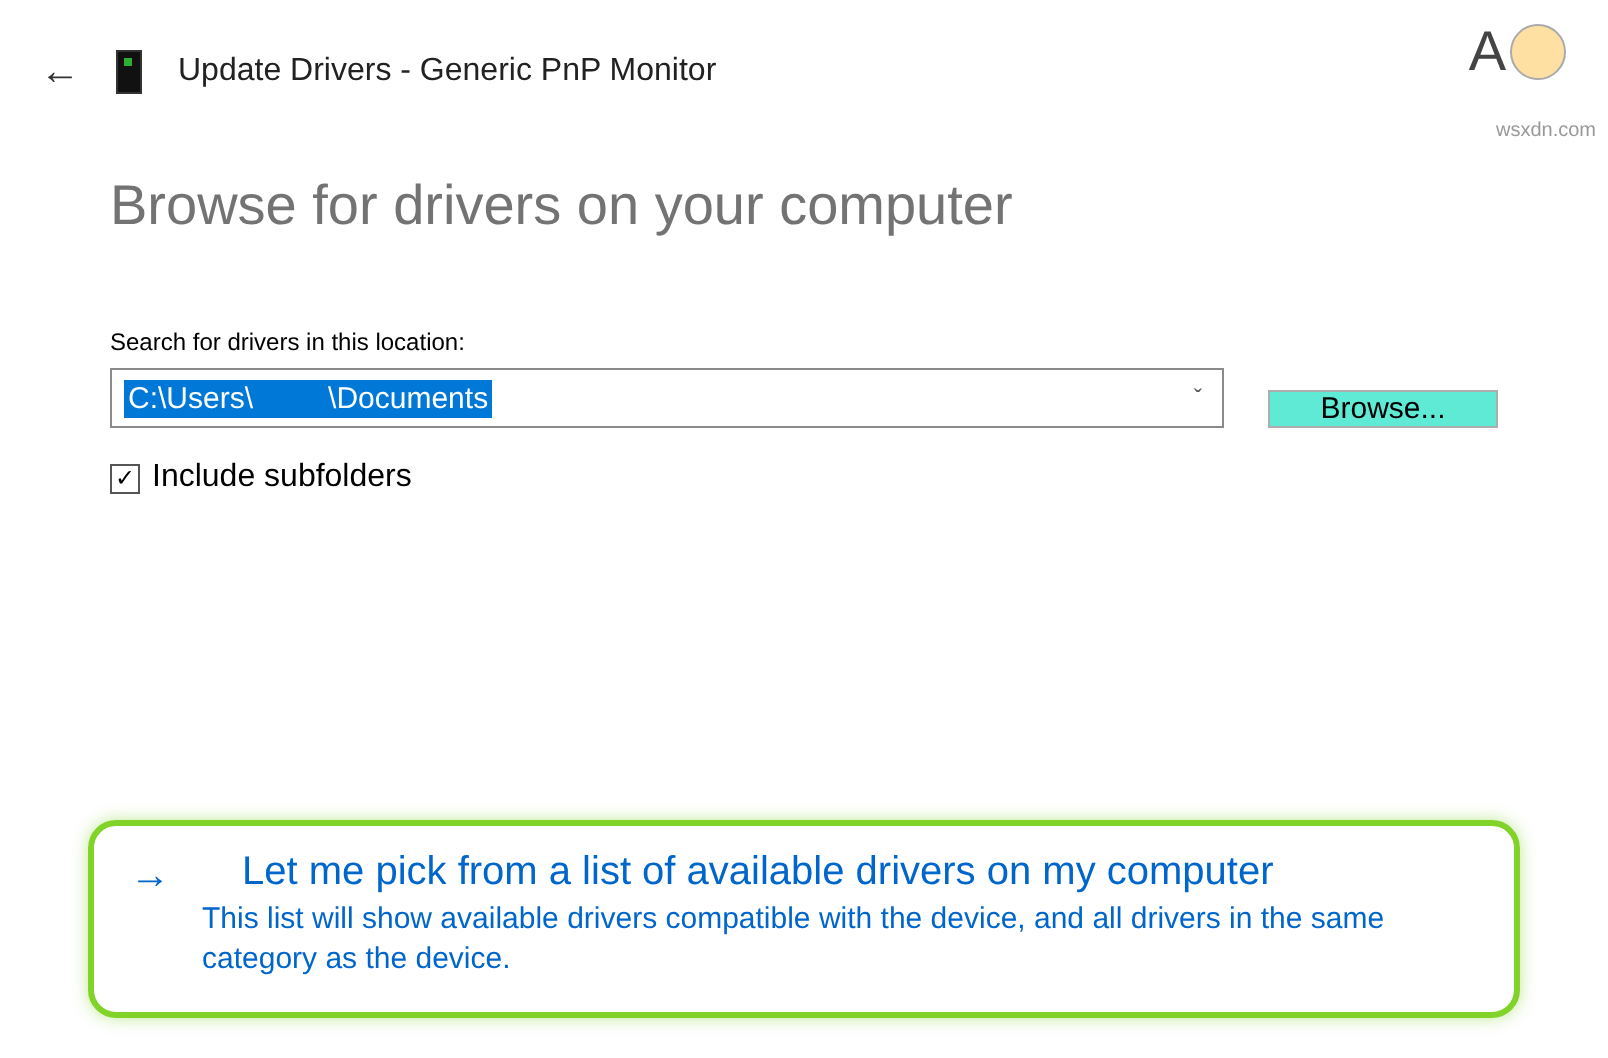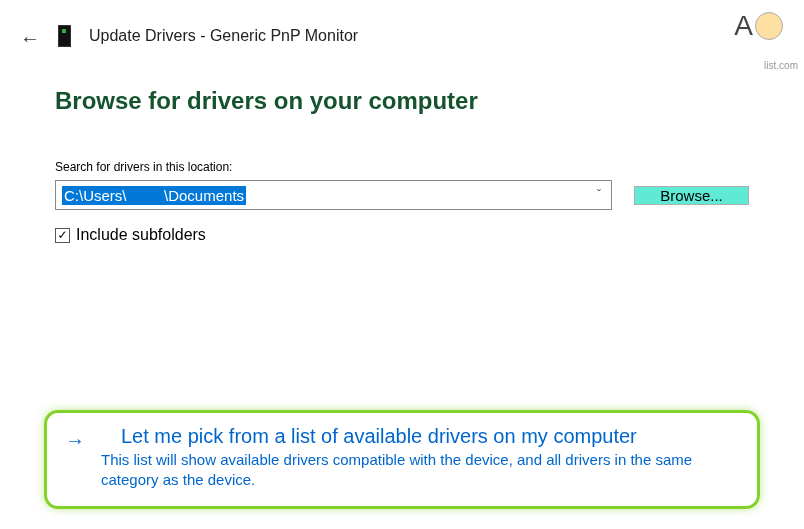--- a/index.html
+++ b/index.html
@@ -64,33 +64,33 @@
   .attribution {
     position: absolute;
     right: 6px; top: 60px;
     font-size: 10px;
     color: #999;
   }
   .body {
     padding: 30px 55px 0 55px;
   }
   .heading {
-    color: #14532d;
-    font-size: 24px;
-    font-weight: 700;
+    color: #737373;
+    font-size: 28px;
+    font-weight: 400;
     margin: 10px 0 45px 0;
   }
   .field-label {
     font-size: 12px;
     margin-bottom: 6px;
   }
   .row-input {
     display: flex;
     gap: 22px;
-    align-items: center;
+    align-items: flex-end;
   }
   .combo {
     flex: 1;
     border: 1px solid #8a8a8a;
     height: 30px;
     display: flex;
     align-items: center;
     padding: 0 6px;
     position: relative;
   }
@@ -172,21 +172,21 @@
 <div class="topbar">
   <span class="back-arrow">←</span>
   <span class="monitor-icon"></span>
   <span class="win-title">Update Drivers - Generic PnP Monitor</span>
 </div>
 
 <div class="watermark">
   <span>A</span>
   <span class="head"></span>
 </div>
-<div class="attribution">list.com</div>
+<div class="attribution">wsxdn.com</div>
 
 <div class="body">
   <div class="heading">Browse for drivers on your computer</div>
 
   <div class="field-label">Search for drivers in this location:</div>
 
   <div class="row-input">
     <div class="combo">
       <span class="sel">
         <span>C:\Users\</span><span class="blur">         </span><span>\Documents</span>

